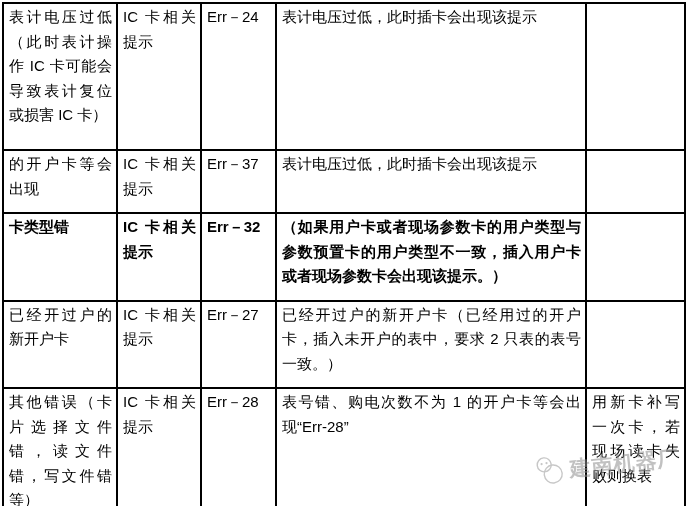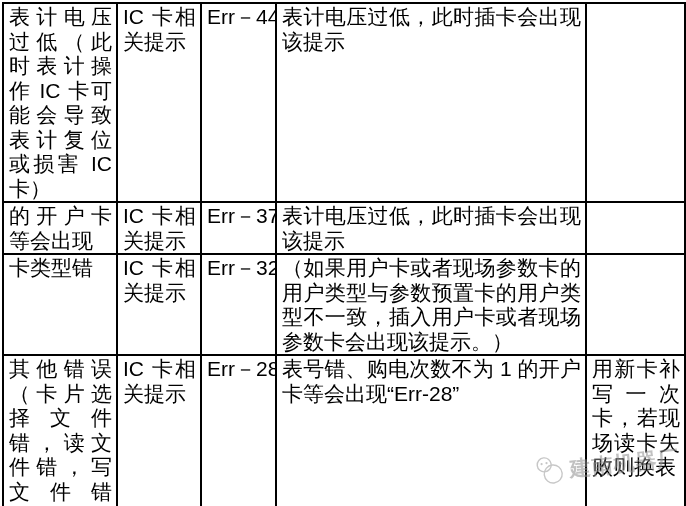--- a/index.html
+++ b/index.html
@@ -16,37 +16,37 @@
     padding: 2px 0 0 2px;
   }
   table.err-table {
     border-collapse: collapse;
     table-layout: fixed;
     width: 682px;
   }
   table.err-table td {
     border: 2px solid #000000;
     vertical-align: top;
-    padding: 1px 4px 0 5px;
-    font-size: 21px;
+    padding: 1px 4px 11px 5px;
+    font-size: 15px;
     line-height: 24.5px;
     text-align: justify;
     text-justify: inter-ideograph;
     word-break: break-all;
     overflow: hidden;
     margin-top: 39px;
   }
   col.c1 { width: 114px; }
   col.c2 { width: 84px; }
   col.c3 { width: 75px; }
   col.c4 { width: 310px; }
   col.c5 { width: 99px; }
   tr.r1 { height: 147px; }
   tr.r2 { height: 49px; }
-  tr.r3 { height: 86px; }
+  tr.r3 { height: 86px; font-weight: bold; }
   tr.r4 { height: 74px; }
   tr.r5 { height: 121px; }
   td.code { white-space: nowrap; text-align: left; }
   .watermark {
     position: absolute;
     left: 534px; top: 456px;
     width: 170px;
     display: flex;
     align-items: center;
     transform: rotate(-6deg);
@@ -74,36 +74,43 @@
       <col class="c1">
         <col class="c2">
         <col class="c3">
         <col class="c4">
         <col class="c5">
     </colgroup>
     <tbody>
       <tr class="r1">
         <td>表计电压过低（此时表计操作 IC 卡可能会导致表计复位或损害 IC 卡）</td>
         <td>IC 卡相关提示</td>
-        <td class="code">Err－44</td>
+        <td class="code">Err－24</td>
         <td>表计电压过低，此时插卡会出现该提示</td>
         <td></td>
       </tr>
       <tr class="r2">
         <td>的开户卡等会出现</td>
         <td>IC 卡相关提示</td>
         <td class="code">Err－37</td>
         <td>表计电压过低，此时插卡会出现该提示</td>
         <td></td>
       </tr>
       <tr class="r3">
         <td>卡类型错</td>
         <td>IC 卡相关提示</td>
         <td class="code">Err－32</td>
         <td>（如果用户卡或者现场参数卡的用户类型与参数预置卡的用户类型不一致，插入用户卡或者现场参数卡会出现该提示。）</td>
+        <td></td>
+      </tr>
+      <tr class="r4">
+        <td>已经开过户的新开户卡</td>
+        <td>IC 卡相关提示</td>
+        <td class="code">Err－27</td>
+        <td>已经开过户的新开户卡（已经用过的开户卡，插入未开户的表中，要求 2 只表的表号一致。）</td>
         <td></td>
       </tr>
       <tr class="r5">
         <td>其他错误（卡片选择文件错，读文件错，写文件错等）</td>
         <td>IC 卡相关提示</td>
         <td class="code">Err－28</td>
         <td>表号错、购电次数不为 1 的开户卡等会出现“Err-28”</td>
         <td>用新卡补写一次卡，若现场读卡失败则换表</td>
       </tr>
     </tbody>

